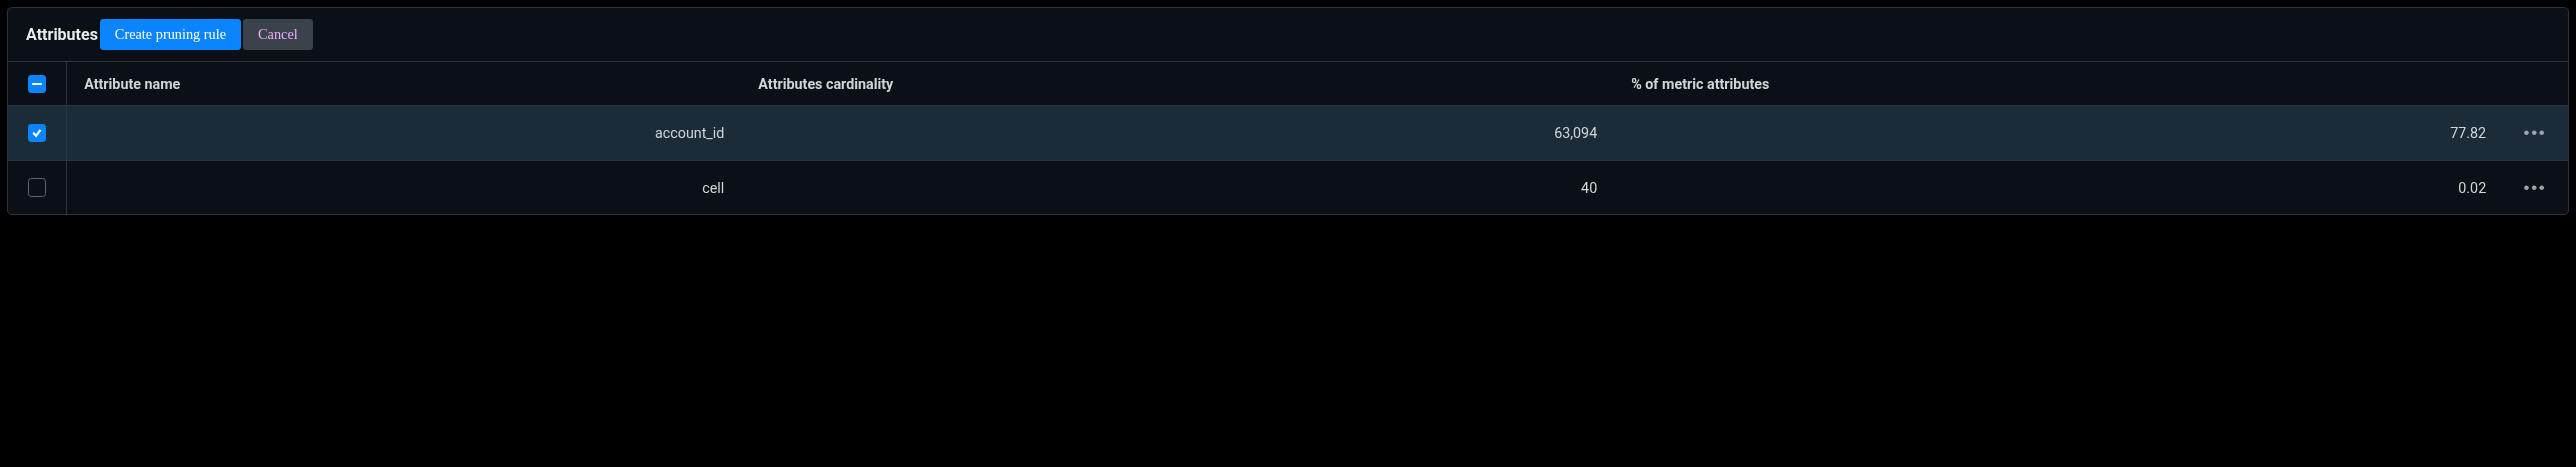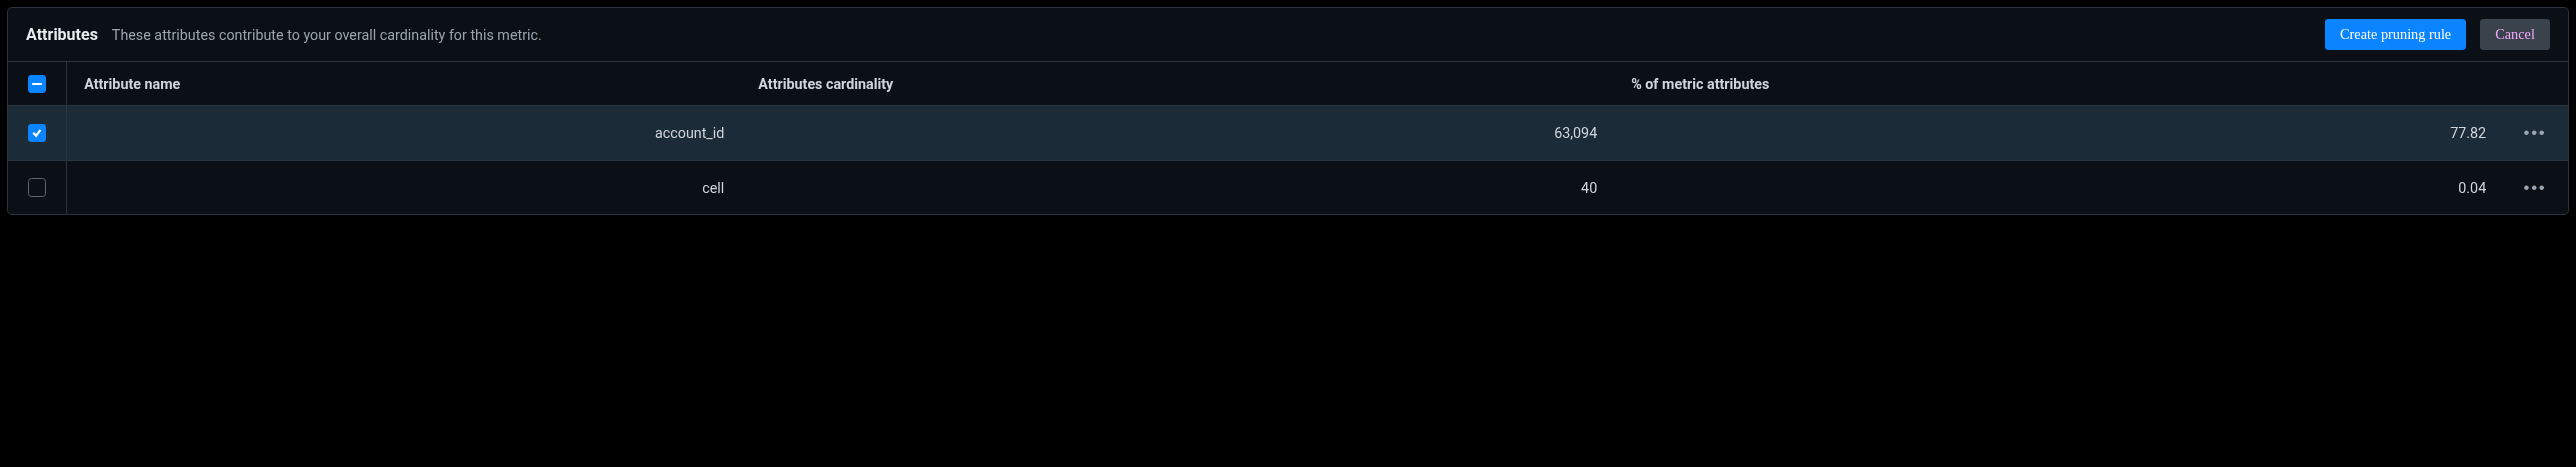--- a/index.html
+++ b/index.html
@@ -12,21 +12,21 @@
   .panel {
     background: #0b1016;
     border: 0.8px solid #2a3540;
     border-radius: 5px;
     overflow: hidden;
   }
   .header {
     display: flex;
     align-items: center;
     padding: 11.7px 18.4px;
-    gap: 14px;
+    gap: 2px;
   }
   .header-title {
     font-weight: 700;
     font-size: 16px;
     color: #e9ecef;
   }
   .header-subtitle {
     font-size: 14.3px;
     color: #9aa4af;
     flex: 1;
@@ -133,21 +133,20 @@
     padding: 3.4px;
   }
 </style>
 </head>
 <body>
 
 <div class="panel">
 
   <div class="header">
     <span class="header-title">Attributes</span>
-    <span class="header-subtitle">These attributes contribute to your overall cardinality for this metric.</span>
     <button class="btn btn-primary">Create pruning rule</button>
     <button class="btn btn-secondary">Cancel</button>
   </div>
 
   <table>
     <thead>
       <tr>
         <th class="col-check">
           <span class="checkbox indeterminate"></span>
         </th>
@@ -174,21 +173,21 @@
             <span>•••</span>
           </button>
         </td>
       </tr>
       <tr>
         <td class="col-check">
           <span class="checkbox unchecked"></span>
         </td>
         <td>cell</td>
         <td>40</td>
-        <td>0.04</td>
+        <td>0.02</td>
         <td class="col-actions">
           <button class="more-btn">
             <span>•••</span>
           </button>
         </td>
       </tr>
     </tbody>
   </table>
 
 </div>

